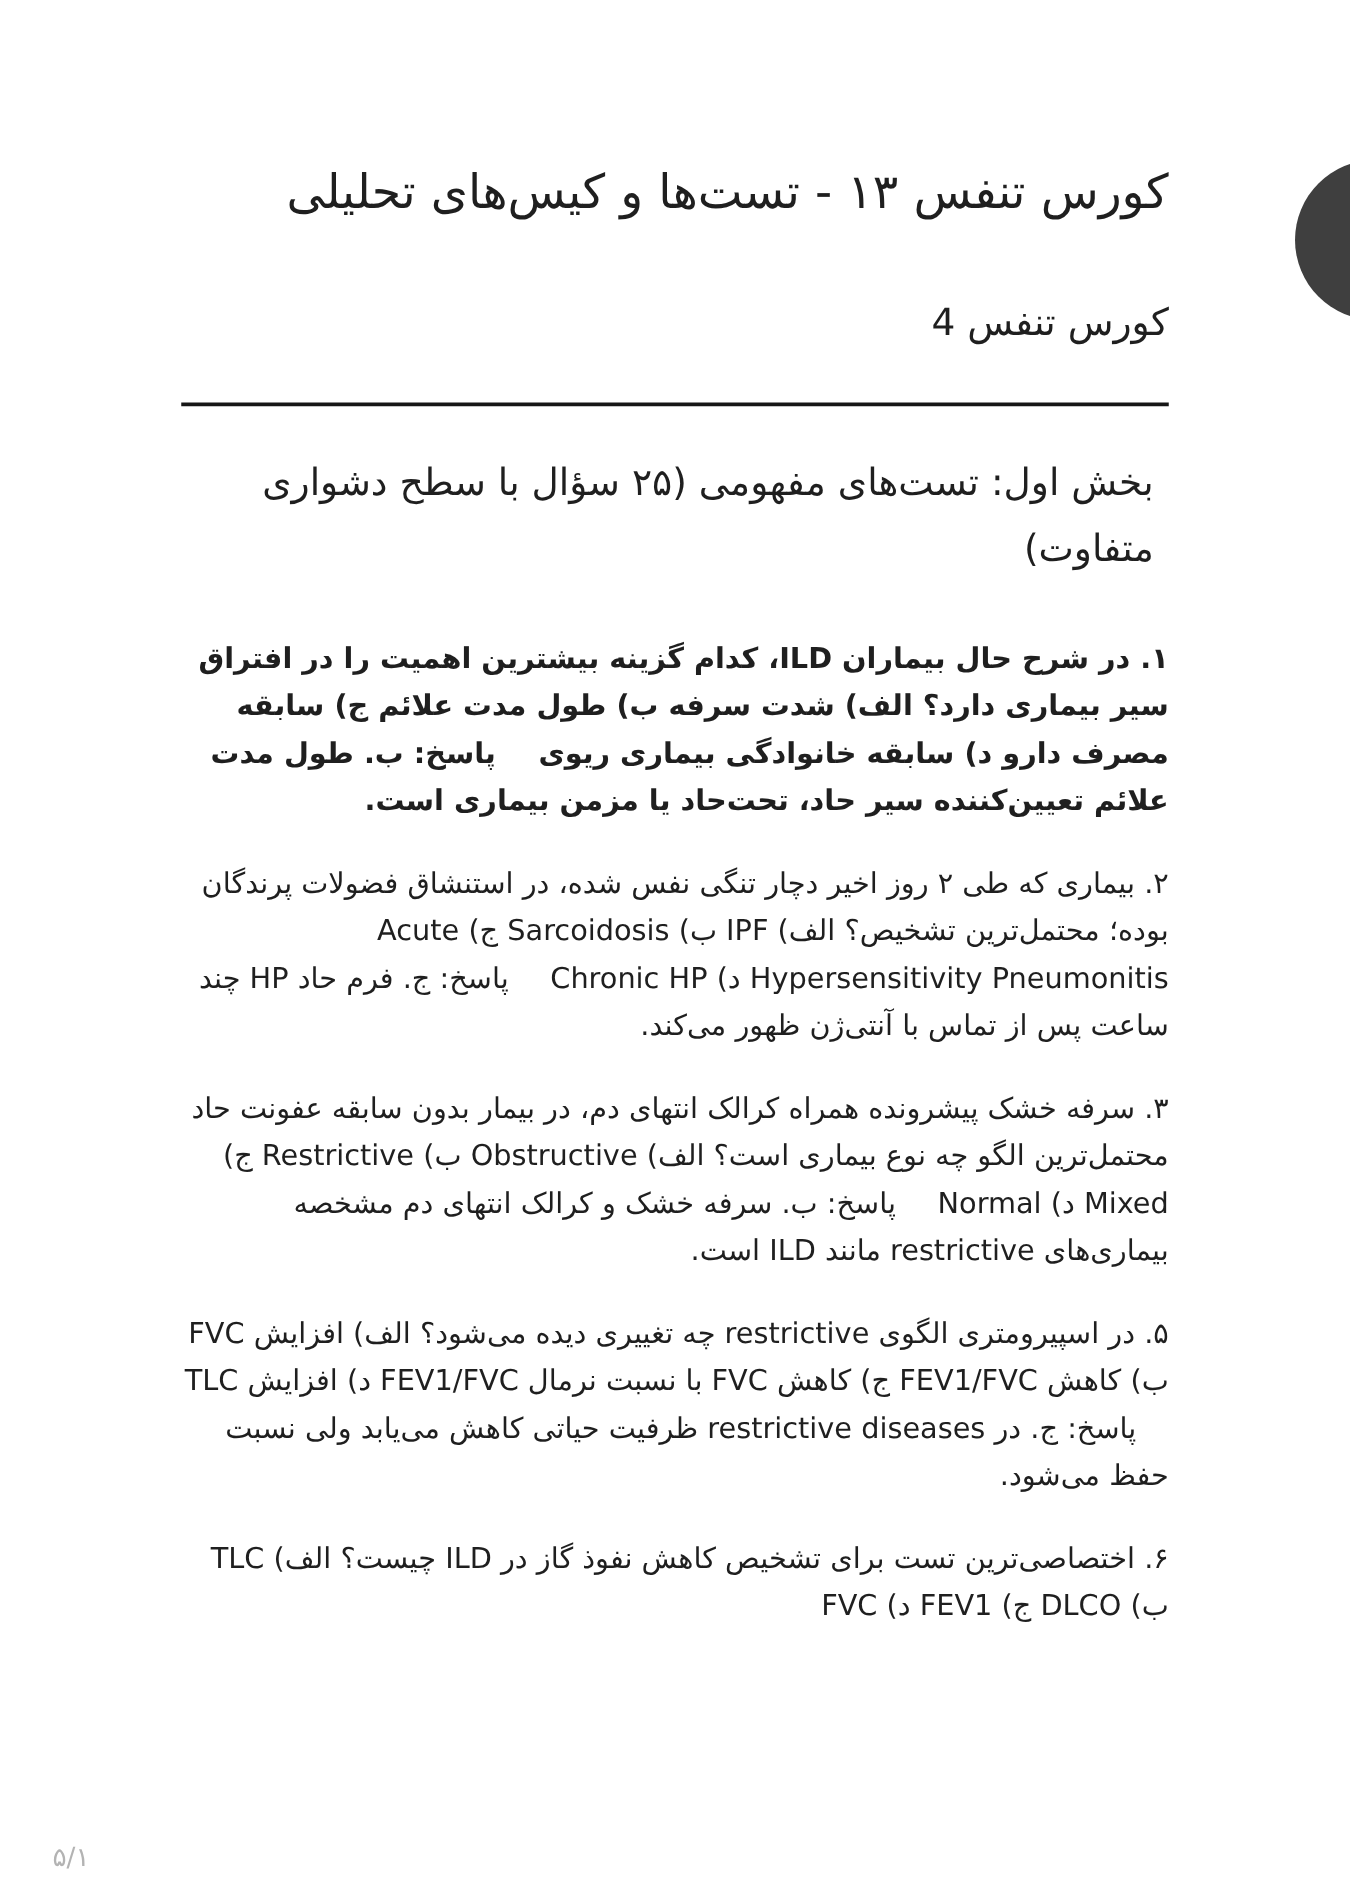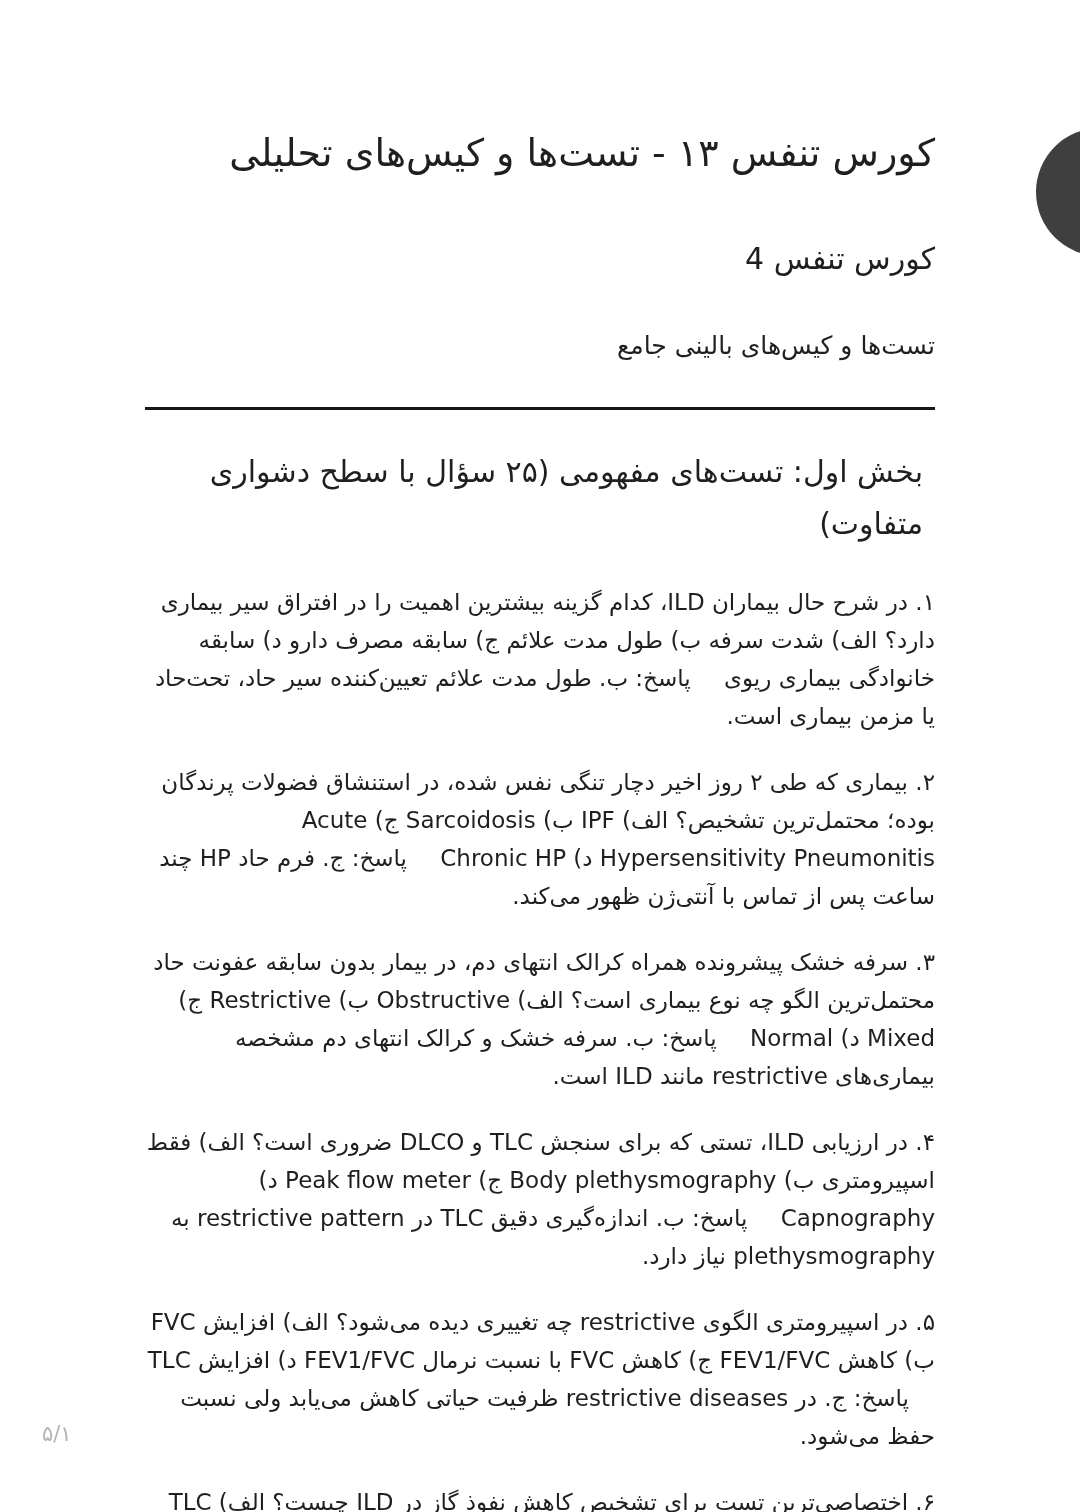--- a/index.html
+++ b/index.html
@@ -59,70 +59,65 @@
     max-width: 760px;
     font-size: 30px;
     font-weight: 400;
     line-height: 1.75;
   }
   p.question {
     margin: 28px 0 0 0;
     font-size: 23px;
     line-height: 38px;
   }
-  p.question.first { margin-top: 32px; }
+  p.question.first { margin-top: 42px; font-weight: bold; }
   p.question .answer { margin-right: 26px; }
   .page-number {
     position: absolute;
     left: 42px;
-    top: 1422px;
+    top: 1474px;
     direction: ltr;
     font-size: 21px;
     color: #b3b3b3;
     letter-spacing: 1px;
   }
 </style>
 </head>
 <body>
 
 <div class="page">
 
   <div class="corner-circle"></div>
 
   <main class="content">
 
     <h1 class="doc-title">کورس تنفس ۱۳ - تست‌ها و کیس‌های تحلیلی</h1>
 
     <h2 class="doc-subtitle">کورس تنفس 4</h2>
 
-    <p class="doc-tagline">تست‌ها و کیس‌های بالینی جامع</p>
 
     <hr class="divider">
 
     <h2 class="section-heading">بخش اول: تست‌های مفهومی (۲۵ سؤال با سطح دشواری متفاوت)</h2>
 
     <p class="question first">
       <span class="qtext">۱. در شرح حال بیماران ILD، کدام گزینه بیشترین اهمیت را در افتراق سیر بیماری دارد؟ الف) شدت سرفه ب) طول مدت علائم ج) سابقه مصرف دارو د) سابقه خانوادگی بیماری ریوی</span>
       <span class="answer">پاسخ: ب. طول مدت علائم تعیین‌کننده سیر حاد، تحت‌حاد یا مزمن بیماری است.</span>
     </p>
 
     <p class="question">
       <span class="qtext">۲. بیماری که طی ۲ روز اخیر دچار تنگی نفس شده، در استنشاق فضولات پرندگان بوده؛ محتمل‌ترین تشخیص؟ الف) IPF ب) Sarcoidosis ج) Acute Hypersensitivity Pneumonitis د) Chronic HP</span>
       <span class="answer">پاسخ: ج. فرم حاد HP چند ساعت پس از تماس با آنتی‌ژن ظهور می‌کند.</span>
     </p>
 
     <p class="question">
       <span class="qtext">۳. سرفه خشک پیشرونده همراه کرالک انتهای دم، در بیمار بدون سابقه عفونت حاد محتمل‌ترین الگو چه نوع بیماری است؟ الف) Obstructive ب) Restrictive ج) Mixed د) Normal</span>
       <span class="answer">پاسخ: ب. سرفه خشک و کرالک انتهای دم مشخصه بیماری‌های restrictive مانند ILD است.</span>
     </p>
 
-    <p class="question">
-      <span class="qtext">۴. در ارزیابی ILD، تستی که برای سنجش TLC و DLCO ضروری است؟ الف) فقط اسپیرومتری ب) Body plethysmography ج) Peak flow meter د) Capnography</span>
-      <span class="answer">پاسخ: ب. اندازه‌گیری دقیق TLC در restrictive pattern به plethysmography نیاز دارد.</span>
-    </p>
 
     <p class="question">
       <span class="qtext">۵. در اسپیرومتری الگوی restrictive چه تغییری دیده می‌شود؟ الف) افزایش FVC ب) کاهش FEV1/FVC ج) کاهش FVC با نسبت نرمال FEV1/FVC د) افزایش TLC</span>
       <span class="answer">پاسخ: ج. در restrictive diseases ظرفیت حیاتی کاهش می‌یابد ولی نسبت حفظ می‌شود.</span>
     </p>
 
     <p class="question">
       <span class="qtext">۶. اختصاصی‌ترین تست برای تشخیص کاهش نفوذ گاز در ILD چیست؟ الف) TLC ب) DLCO ج) FEV1 د) FVC</span>
       
     </p>

